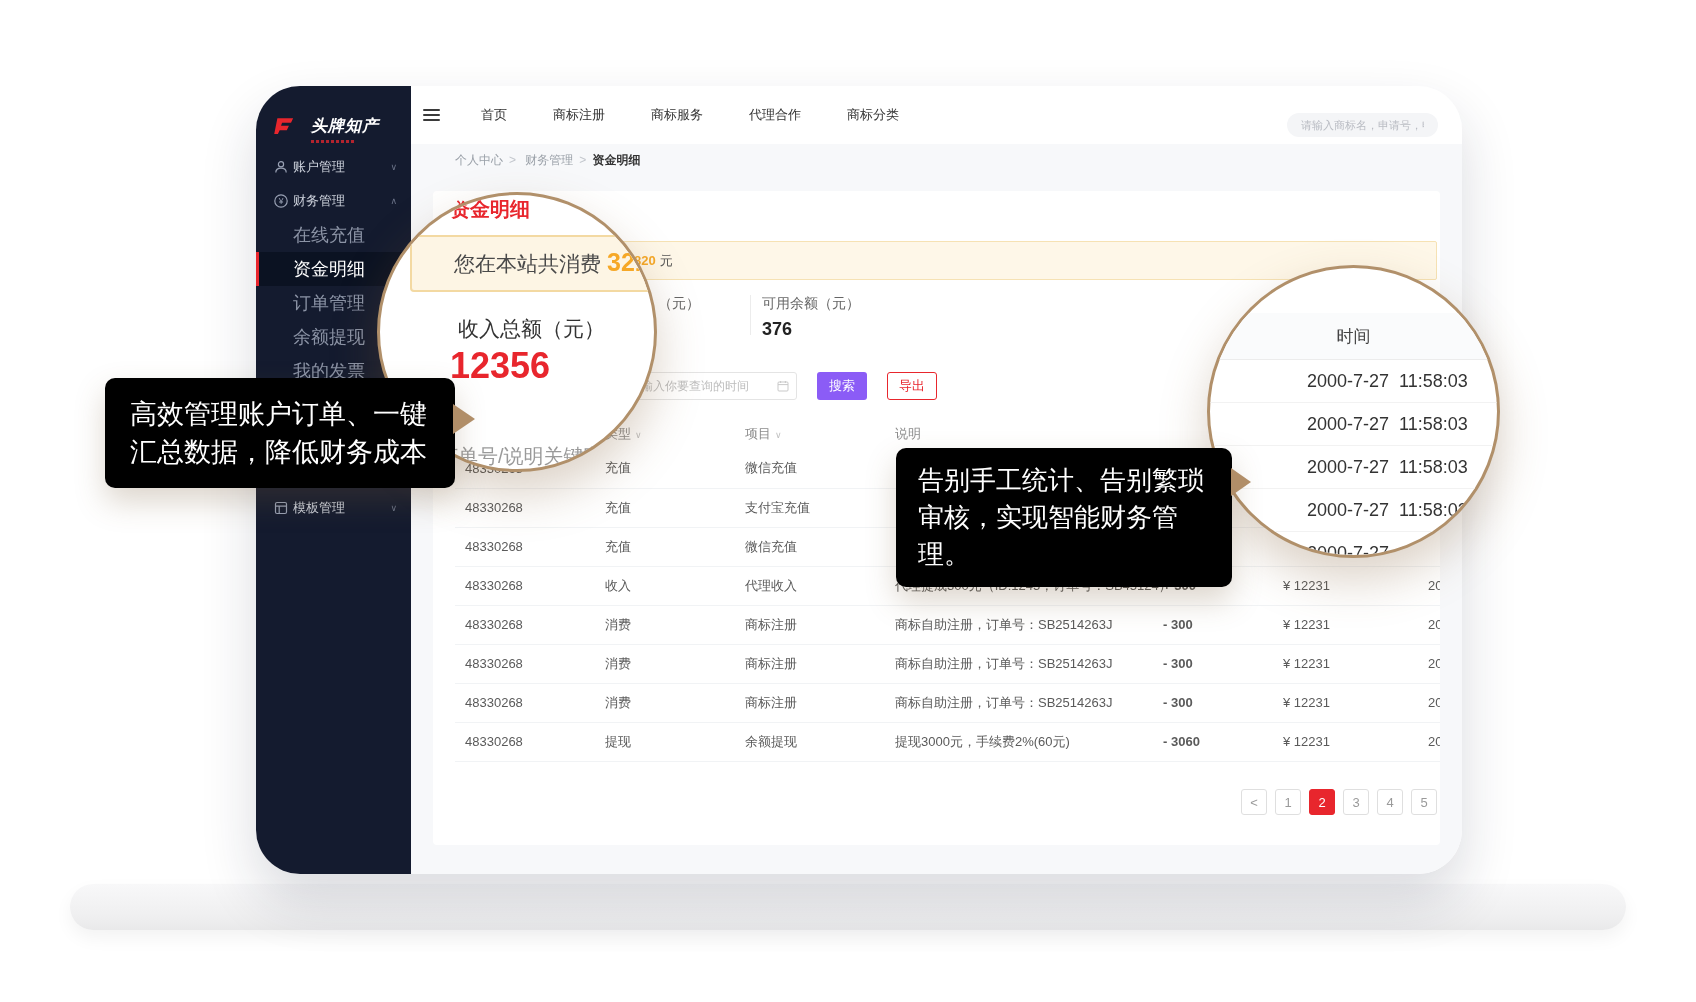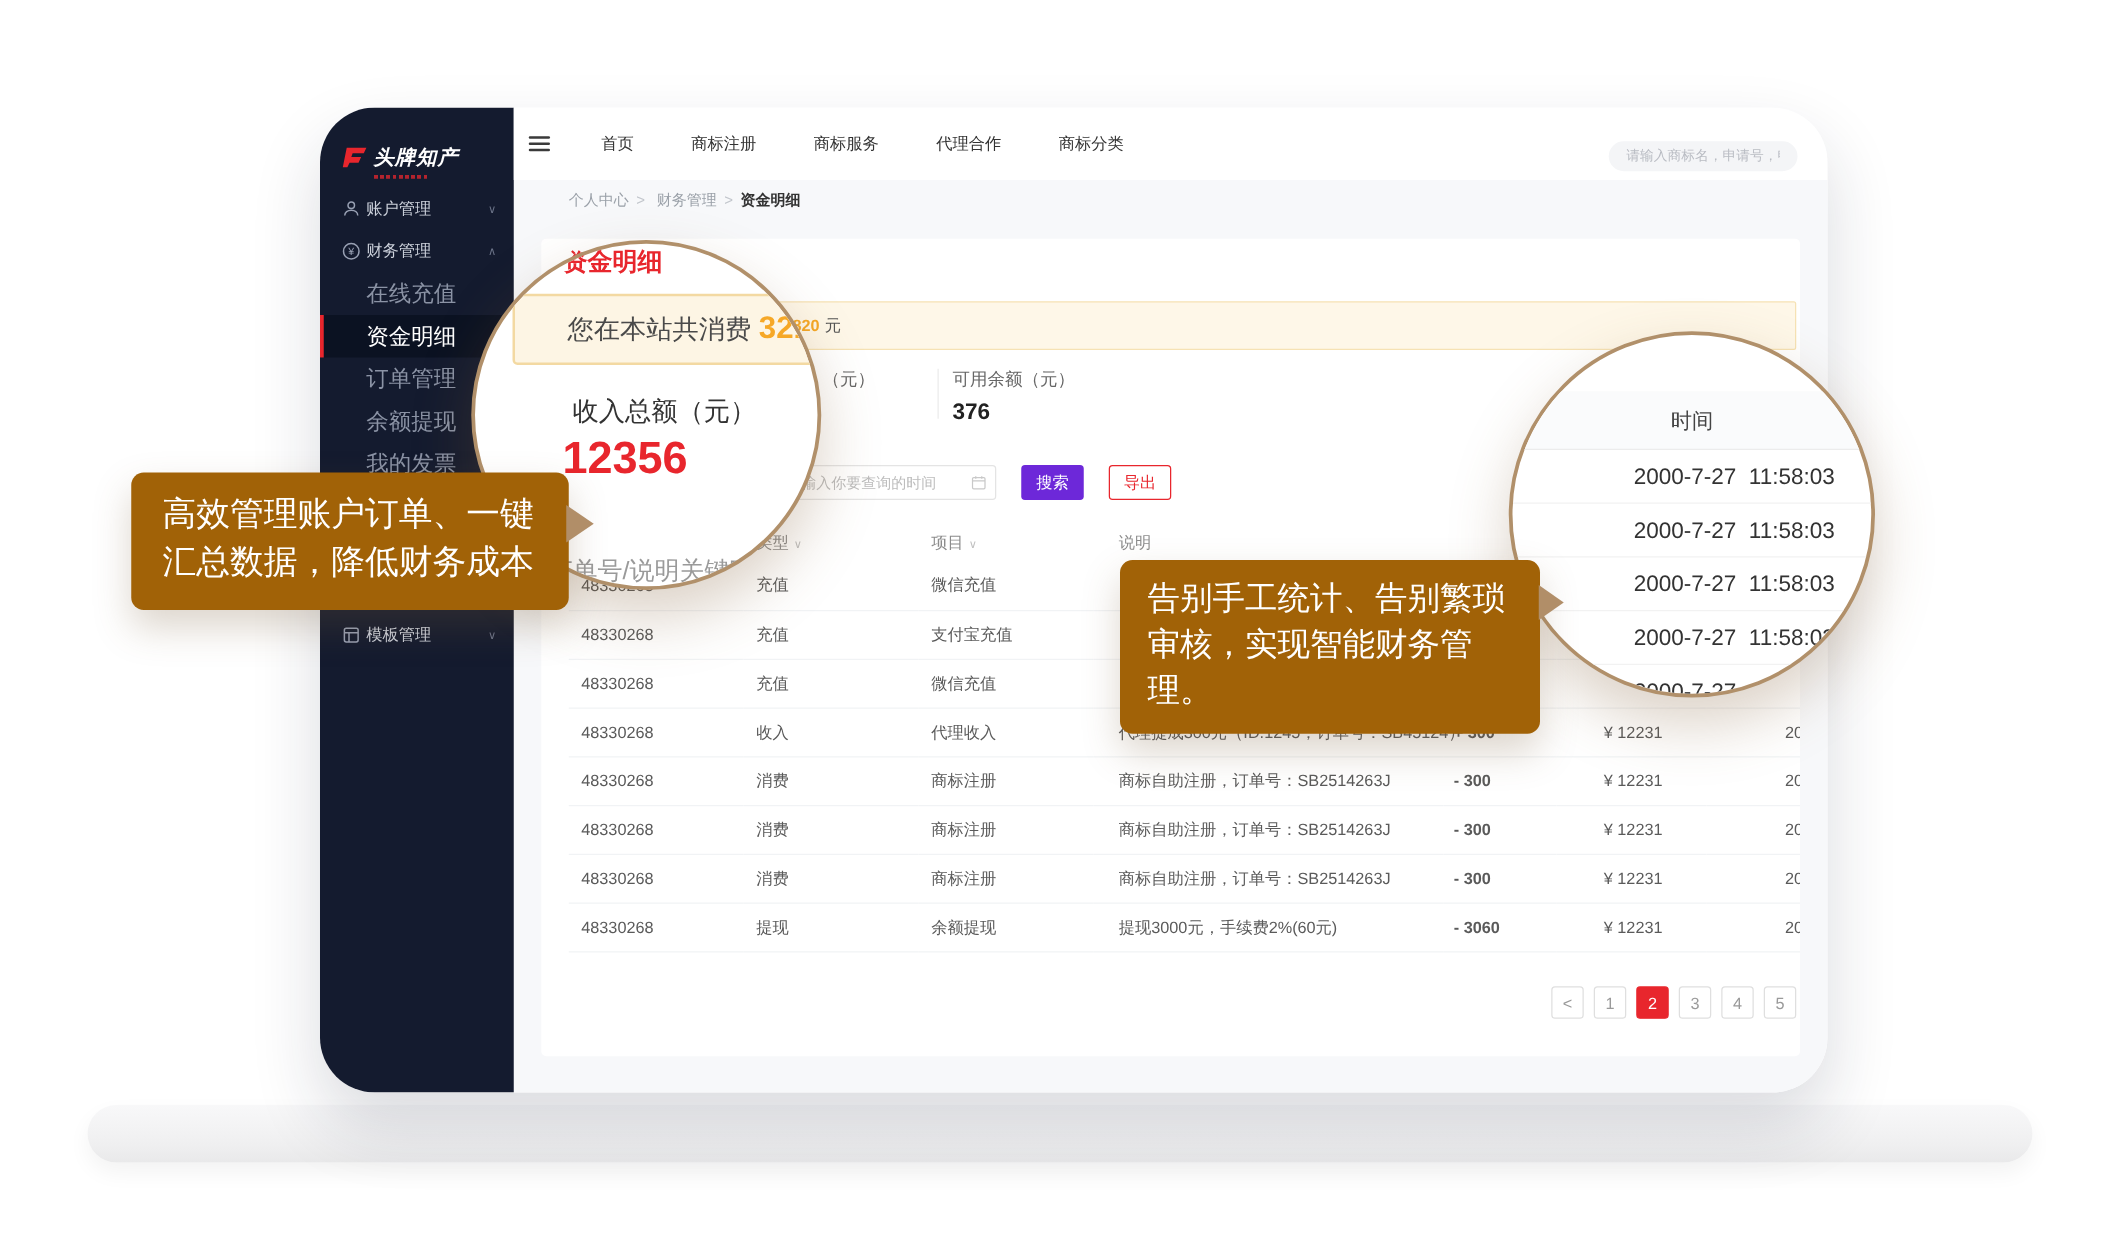--- a/index.html
+++ b/index.html
@@ -11,21 +11,21 @@
             border-radius:44px; overflow:hidden; display:flex;
             box-shadow:0 26px 55px rgba(25,32,58,.16); background:#fff; }
   .laptop-base { position:absolute; left:70px; top:884px; width:1556px; height:46px;
             border-radius:24px; background:linear-gradient(180deg,#f8f8f9 0%,#efeff0 70%,#e9e9ea 100%);
             box-shadow:0 8px 18px rgba(0,0,0,.05); }
 
   
   .sidebar { position:relative; width:155px; background:#141b2f; flex:none; }
   .logo-row { display:flex; align-items:flex-start; padding:30px 0 0 17px; }
   .logo-mark { width:21px; height:18px; flex:none; margin-top:1px; }
-  .logo-txt { margin-left:5px; }
+  .logo-txt { margin-left:17px; }
   .logo-title { color:#fff; font-size:16px; font-weight:700; font-style:italic; letter-spacing:1px; }
   .logo-tag { width:44px; height:3px; margin-top:3px;
               background:repeating-linear-gradient(90deg,#e8262d 0 3px,transparent 3px 5px); opacity:.75; }
   .menu { position:absolute; left:0; right:0; top:64px; }
   .m-row { position:relative; height:34px; display:flex; align-items:center; padding-left:17px; cursor:pointer; }
   .m-row .mi { width:16px; height:16px; flex:none; color:#98a0b3; }
   .m-label { margin-left:4px; font-size:13px; color:#cdd2dc; }
   .m-chev { position:absolute; right:14px; font-size:9px; color:#6c7489; }
   .sub { position:relative; height:34px; display:flex; align-items:center; padding-left:37px;
          font-size:18px; color:#8b93a5; cursor:pointer; }
@@ -66,21 +66,21 @@
   .mid-label { left:225px; top:104px; }
   .bal-label { left:329px; top:104px; }
   .bal-value { left:329px; top:128px; font-size:18px; }
 
   .date-input { position:absolute; left:195px; top:181px; width:169px; height:28px; border:1px solid #e4e4e4;
                 border-radius:3px; font-size:12px; color:#666; padding:0 26px 0 12px; outline:none; background:#fff; }
   .date-input::placeholder { color:#bdbdbd; }
   .cal-icon { position:absolute; left:344px; top:189px; width:12px; height:12px; color:#c9c9c9; pointer-events:none; }
   .btn { position:absolute; top:181px; width:50px; height:28px; border-radius:3px; font-size:13px;
          display:flex; align-items:center; justify-content:center; cursor:pointer; }
-  .btn-search { left:384px; background:#6d28d9; color:#fff; }
+  .btn-search { left:384px; background:#8b5cf6; color:#fff; }
   .btn-export { left:454px; background:#fff; color:#e8262d; border:1px solid #e8262d; }
 
   table.grid { position:absolute; left:22px; top:228px; width:985px; border-collapse:collapse; table-layout:fixed; }
   .grid th { height:30px; font-size:13px; font-weight:400; color:#8c8c8c; text-align:left; white-space:nowrap; }
   .grid td { height:39px; font-size:13px; color:#5a5a5a; border-bottom:1px solid #f1f3f5; white-space:nowrap; }
   .grid .c1 { width:140px; padding-left:10px; }
   .grid .c2 { width:140px; padding-left:10px; }
   .grid .c3 { width:140px; padding-left:10px; }
   .grid .c4 { width:280px; padding-left:20px; }
   .grid .c5 { width:90px;  padding-left:8px;font-weight:bold; }
@@ -107,22 +107,22 @@
   .lz-stat-value { position:absolute; left:70px; top:150px; font-size:36px; font-weight:800; color:#e8262d; }
   .lz-th { position:absolute; left:58px; top:248px; font-size:20px; color:#9a9a9a; white-space:nowrap; }
   .rz-head { position:absolute; left:0; right:0; top:45px; height:47px; background:#fafbfc;
              border-bottom:1px solid #ececec; display:flex; align-items:center; justify-content:center;
              font-size:17px; color:#444; }
   .rz-rows { position:absolute; left:0; right:0; top:92px; }
   .rz-row { height:43px; line-height:43px; padding-left:97px; font-size:18px; color:#333;
             border-bottom:1px solid #f2f2f2; white-space:pre; }
 
   
-  .callout { position:absolute; background:#a16207; color:#fff; border-radius:10px; z-index:40;
-             box-shadow:0 14px 30px rgba(120,90,55,.25);font-family:Liberation Mono, monospace; }
+  .callout { position:absolute; background:#000000; color:#fff; border-radius:10px; z-index:40;
+             box-shadow:0 14px 30px rgba(120,90,55,.25); }
   .callout::after { content:""; position:absolute; width:0; height:0; }
   .co-left { left:105px; top:378px; width:350px; padding:17px 25px; font-size:27px; line-height:38px; }
   .co-left::after { right:-20px; top:26px; border-top:15px solid transparent; border-bottom:15px solid transparent;
                     border-left:22px solid #b18e68; }
   .co-right { left:896px; top:448px; width:336px; padding:14px 22px; font-size:26px; line-height:37px; }
   .co-right::after { right:-19px; top:20px; border-top:14px solid transparent; border-bottom:14px solid transparent;
                      border-left:20px solid #b18e68; }
 </style>
 </head>
 <body>

